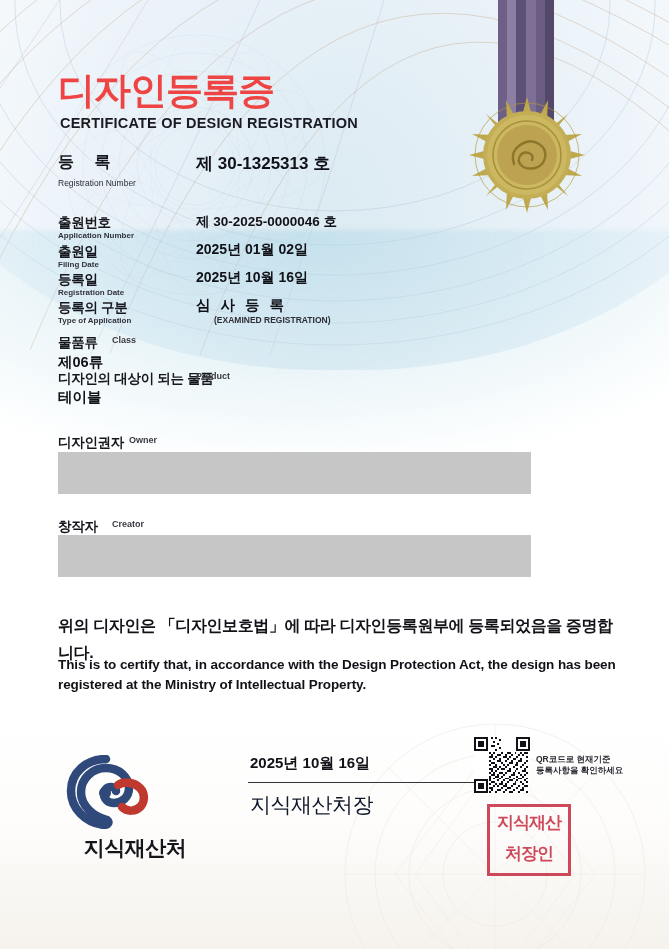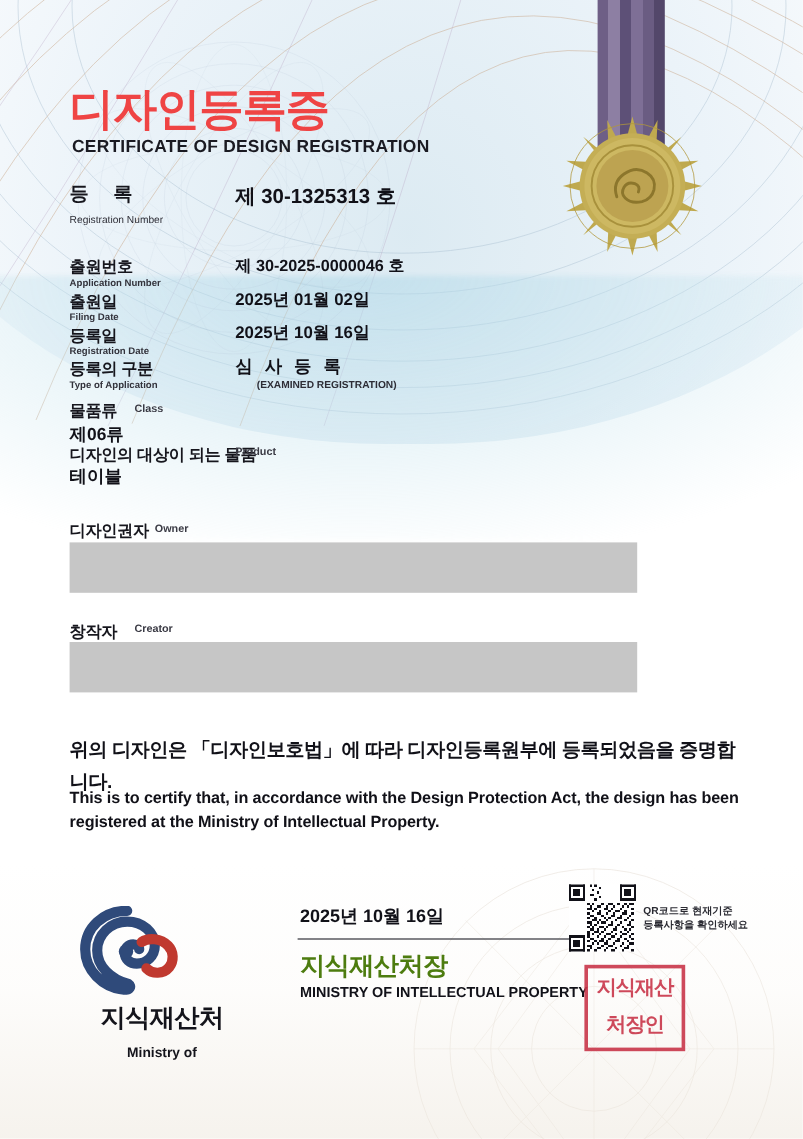--- a/index.html
+++ b/index.html
@@ -145,21 +145,21 @@
   .sig-date {
     position: absolute; left: 250px; top: 754px;
     font-size: 15px; font-weight: 700; color: #111118;
   }
   .sig-line {
     position: absolute; left: 248px; top: 782px; width: 238px; height: 1px;
     background: #33333a;
   }
   .sig-title-ko {
     position: absolute; left: 250px; top: 791px;
-    font-size: 21px; font-weight: 700; letter-spacing: -.5px; color: #4d7c0f;
+    font-size: 21px; font-weight: 400; letter-spacing: -.5px; color: #0f172a;
   }
   .sig-title-en {
     position: absolute; left: 250px; top: 820px;
     font-size: 12px; font-weight: 700; line-height: 15px; color: #111118;
   }
 
   .stamp {
     position: absolute; left: 487px; top: 804px;
     width: 84px; height: 72px;
     border: 3px solid #c9364a;
@@ -338,21 +338,20 @@
   <div class="f-cre-en">Creator</div>
   <div class="redact-2"></div>
 
   <div class="cert-ko">위의 디자인은 「디자인보호법」에 따라 디자인등록원부에 등록되었음을 증명합니다.</div>
   <div class="cert-en">This is to certify that, in accordance with the Design Protection Act, the design has been registered at the Ministry of Intellectual Property.</div>
 
   <div class="sig-date">2025년 10월 16일</div>
   <div class="sig-line"></div>
   <div class="sig-title-ko">지식재산처장</div>
   <div class="sig-title-en">
-    <div>MINISTRY OF INTELLECTUAL PROPERTY</div>
   </div>
 
   <div class="stamp">지식재산<br>처장인</div>
 
   <svg class="qr" viewBox="0 0 29 29" shape-rendering="crispEdges">
     <rect width="29" height="29" fill="#ffffff"></rect>
     <g fill="#111118">
       <rect x="0" y="0" width="7" height="1"></rect>
         <rect x="0" y="6" width="7" height="1"></rect>
       <rect x="0" y="0" width="1" height="7"></rect>
@@ -509,16 +508,15 @@
   </div>
 
   <svg class="emblem" viewBox="0 0 88 74">
     <path d="M44 4 C24 4 9 18 9 36 C9 53 23 68 42 70 C46 70 48 67 45 65 C30 61 19 50 19 37 C19 24 30 13 44 13 C57 13 67 22 67 33 C67 42 60 48 52 48 C46 48 42 44 42 39 C42 35 45 32 49 32 C52 32 54 34 54 36" fill="none" stroke="#2f4a7a" stroke-width="8.5" stroke-linecap="round"></path>
     <path d="M56 30 C62 26 72 27 78 33 C83 38 83 46 79 51 C74 57 65 57 60 52" fill="none" stroke="#c0392f" stroke-width="8.5" stroke-linecap="round"></path>
     <circle cx="43" cy="38" r="6" fill="#2f4a7a"></circle>
   </svg>
 
   <div class="emblem-ko">지식재산처</div>
   <div class="emblem-en">
-    <div>Ministry of</div>
   </div>
 
 </div>
 
 </body></html>

